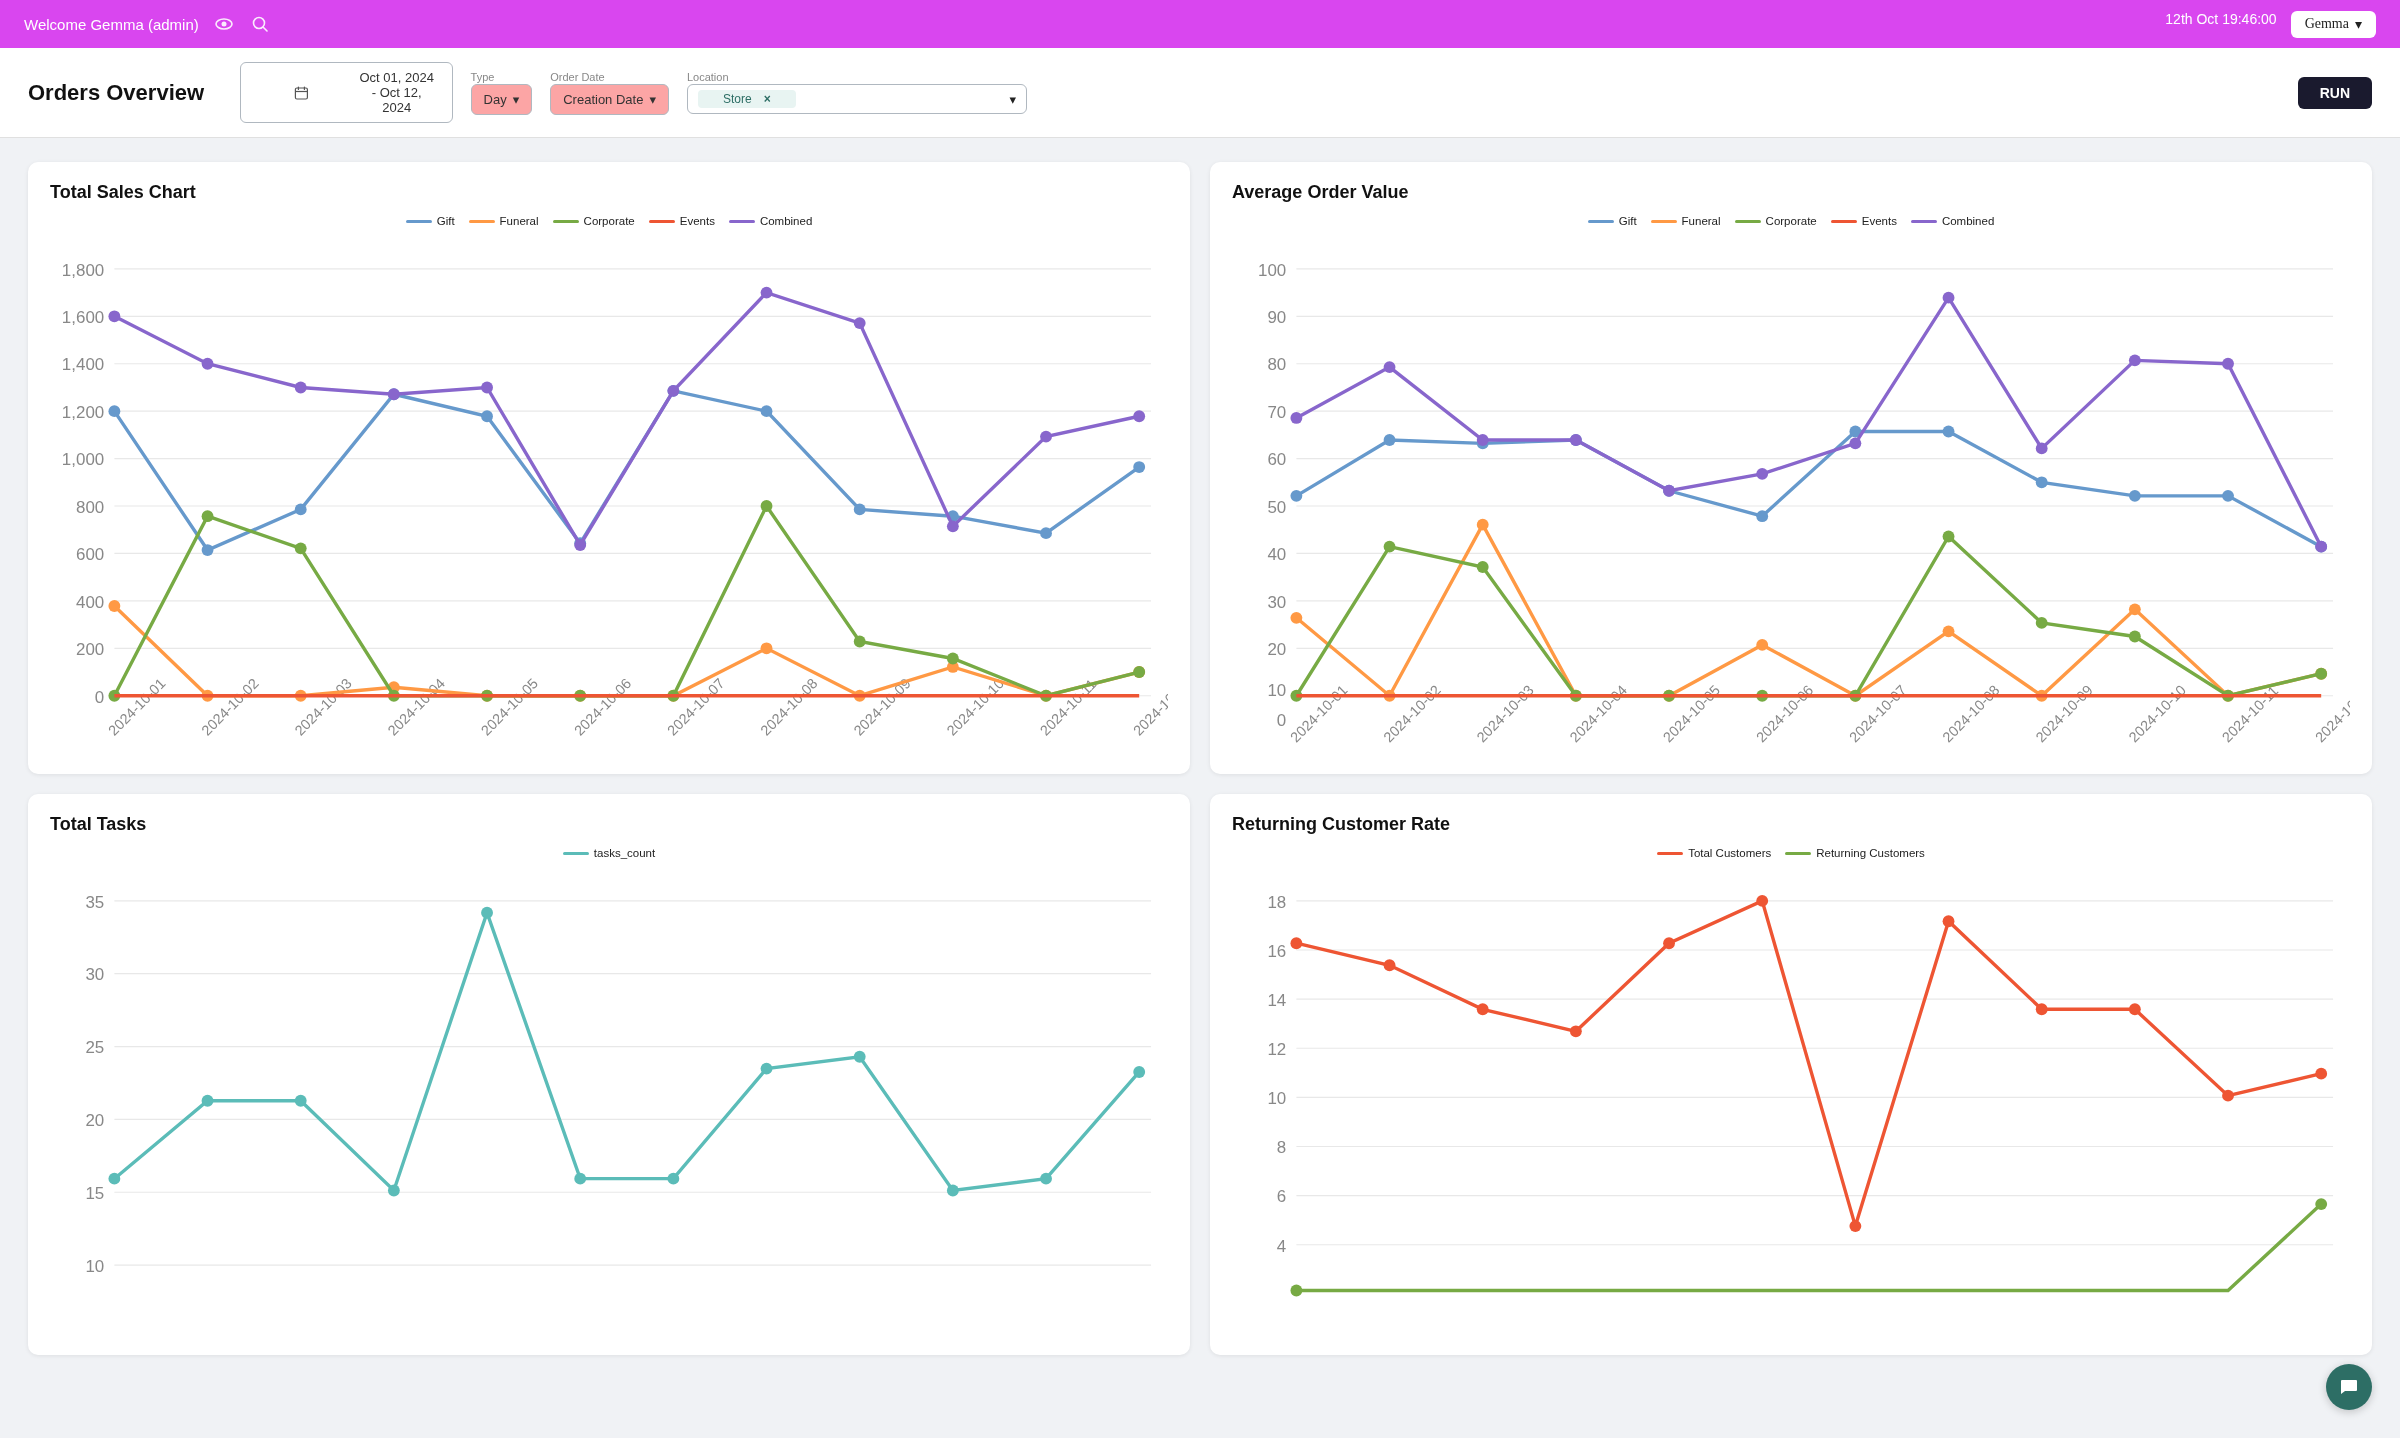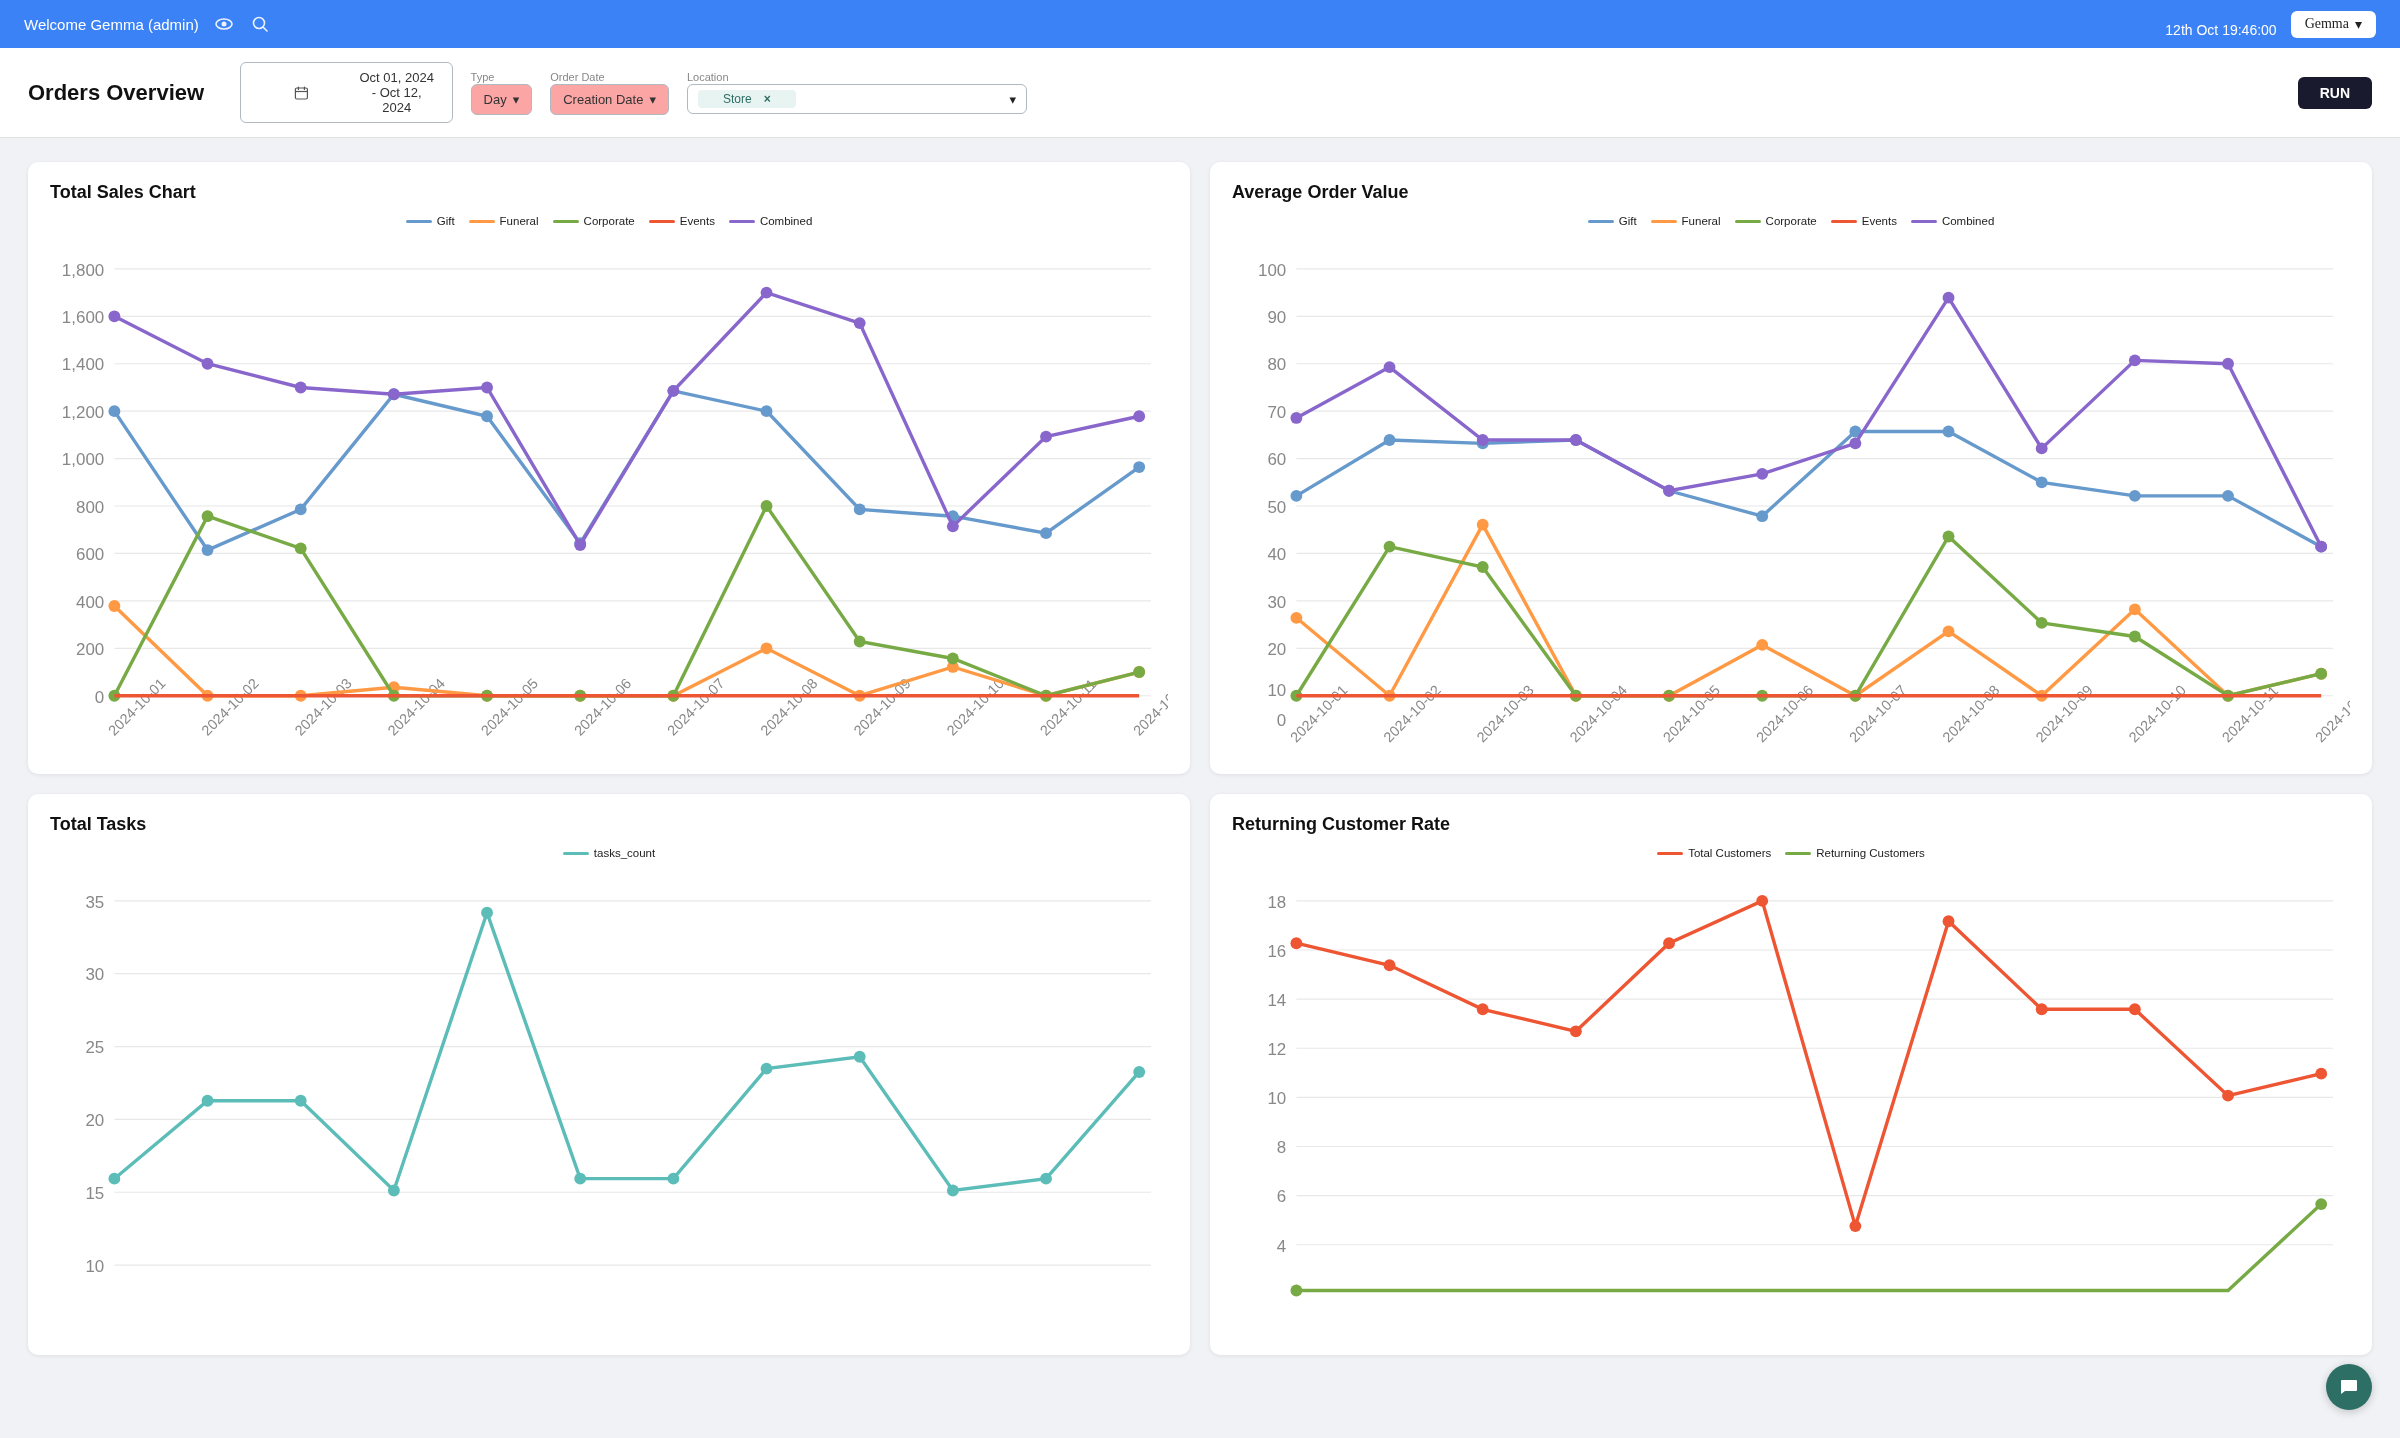--- a/index.html
+++ b/index.html
@@ -1,30 +1,30 @@
 <!DOCTYPE html>
 <html><head>
   <meta charset="utf-8">
   <style>
     * { box-sizing: border-box; margin: 0; padding: 0; }
     body { font-family: -apple-system, BlinkMacSystemFont, 'Segoe UI', sans-serif; background: #f0f2f5; color: #222; }
 
     
     .header {
-      background: #3b82f6;
+      background: #d946ef;
       color: white;
       display: flex;
       align-items: center;
       justify-content: space-between;
       padding: 0 24px;
       height: 48px;
     }
     .header-left { display: flex; align-items: center; gap: 14px; font-size: 15px; }
     .header-icon { width: 22px; height: 22px; display: inline-flex; align-items: center; justify-content: center; opacity: 0.9; cursor: pointer; }
-    .header-right { display: flex; align-items: flex-end; gap: 14px; font-size: 14px; }
+    .header-right { display: flex; align-items: flex-start; gap: 14px; font-size: 14px; }
     .user-btn {
       background: white; color: #222; border: none; border-radius: 6px;
       padding: 5px 14px; font-size: 14px; cursor: pointer; display: flex; align-items: center; gap: 6px; font-family: Liberation Serif, serif;
     }
 
     
     .toolbar {
       background: white;
       padding: 14px 28px 14px 28px;
       border-bottom: 1px solid #e0e0e0;

